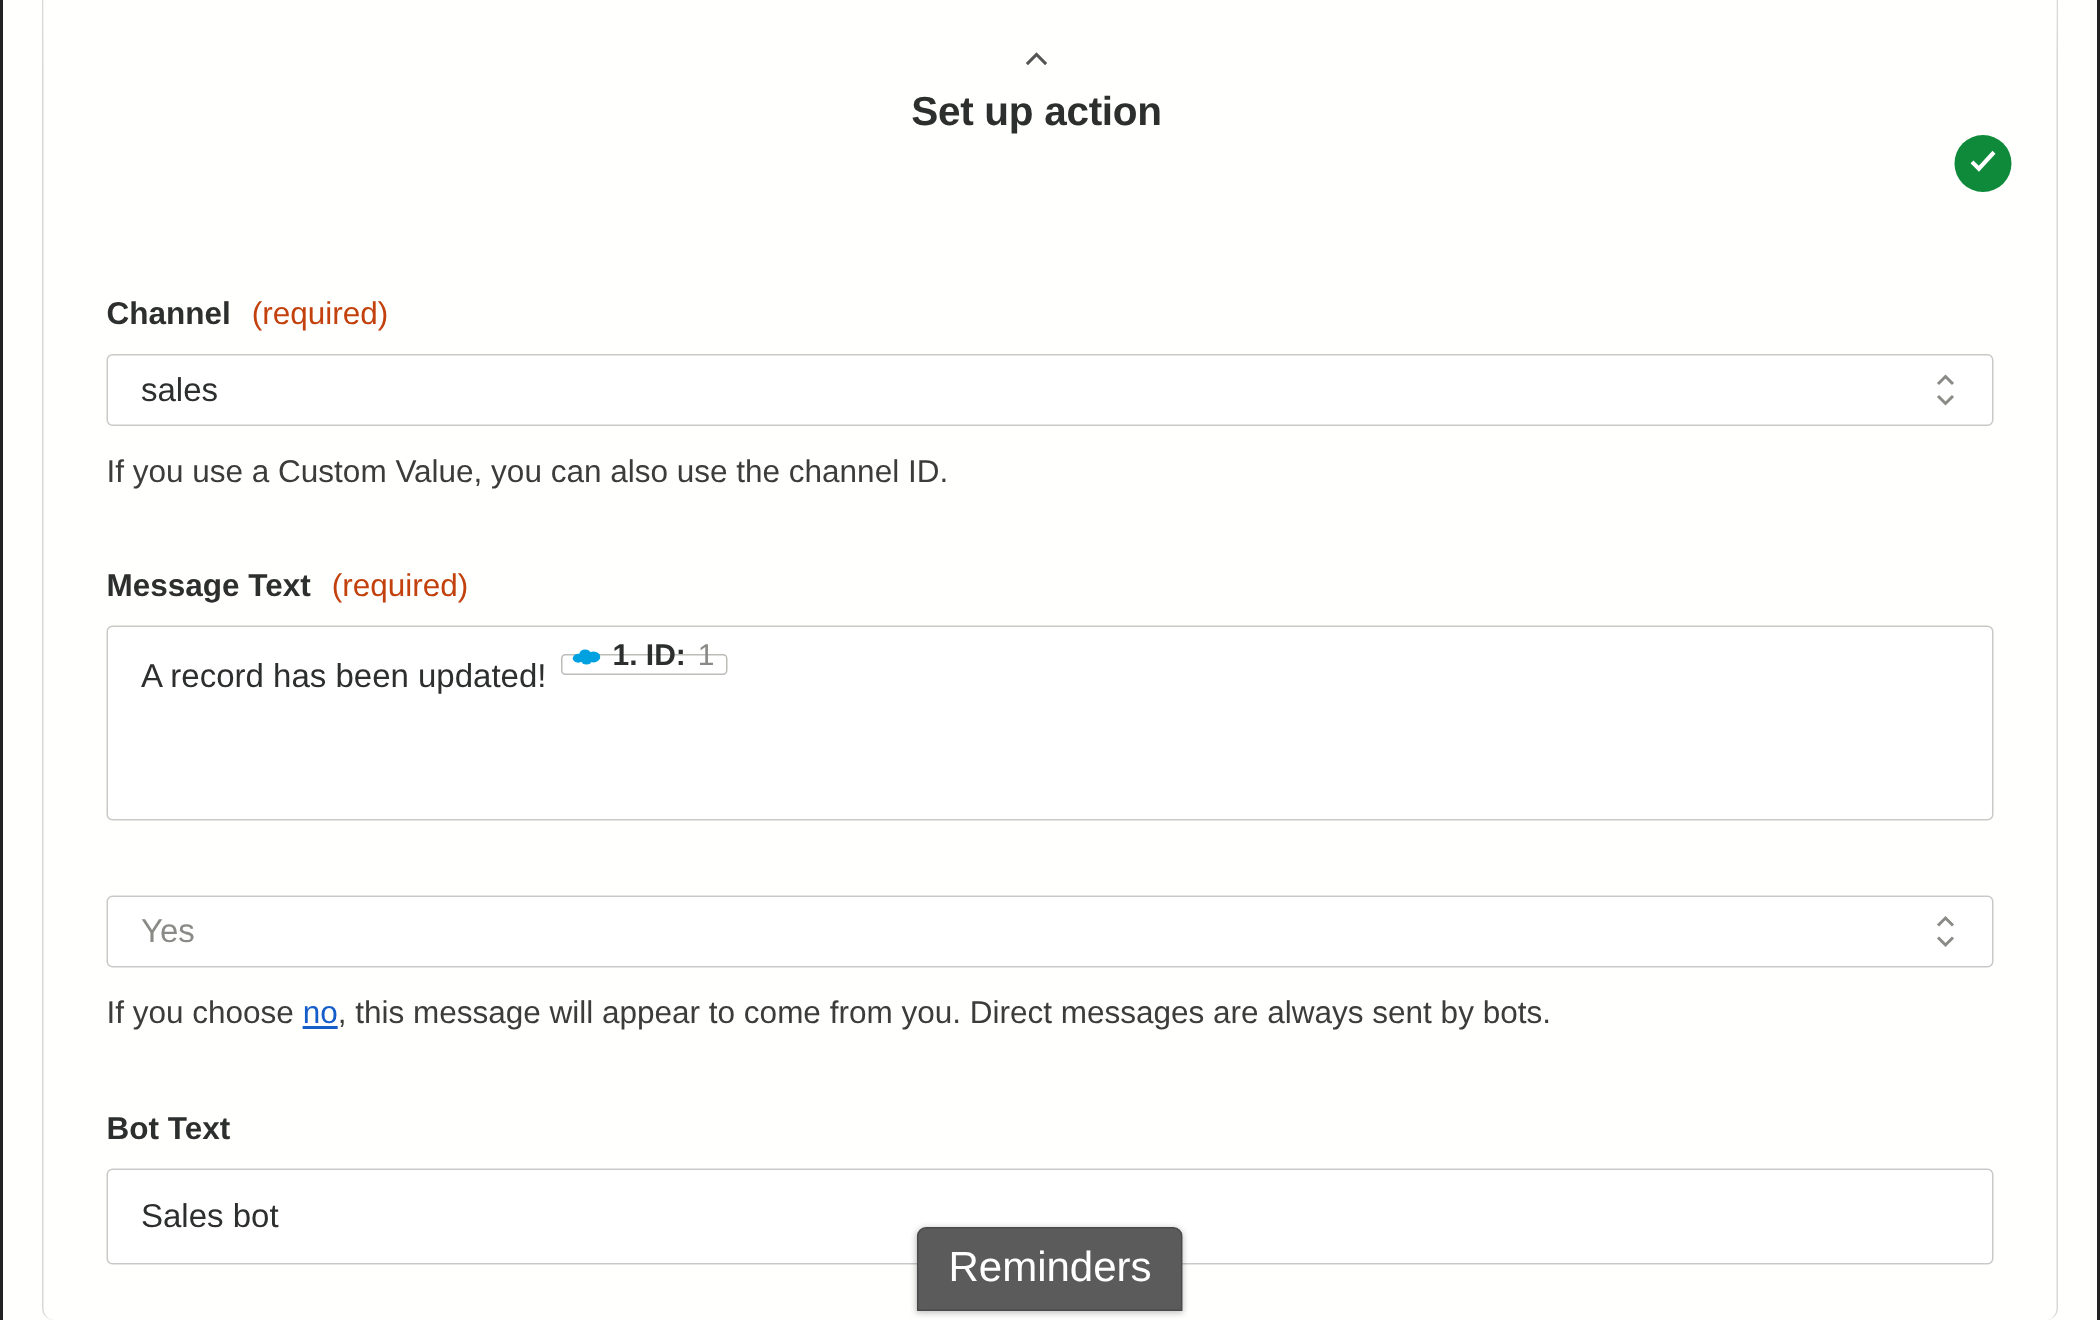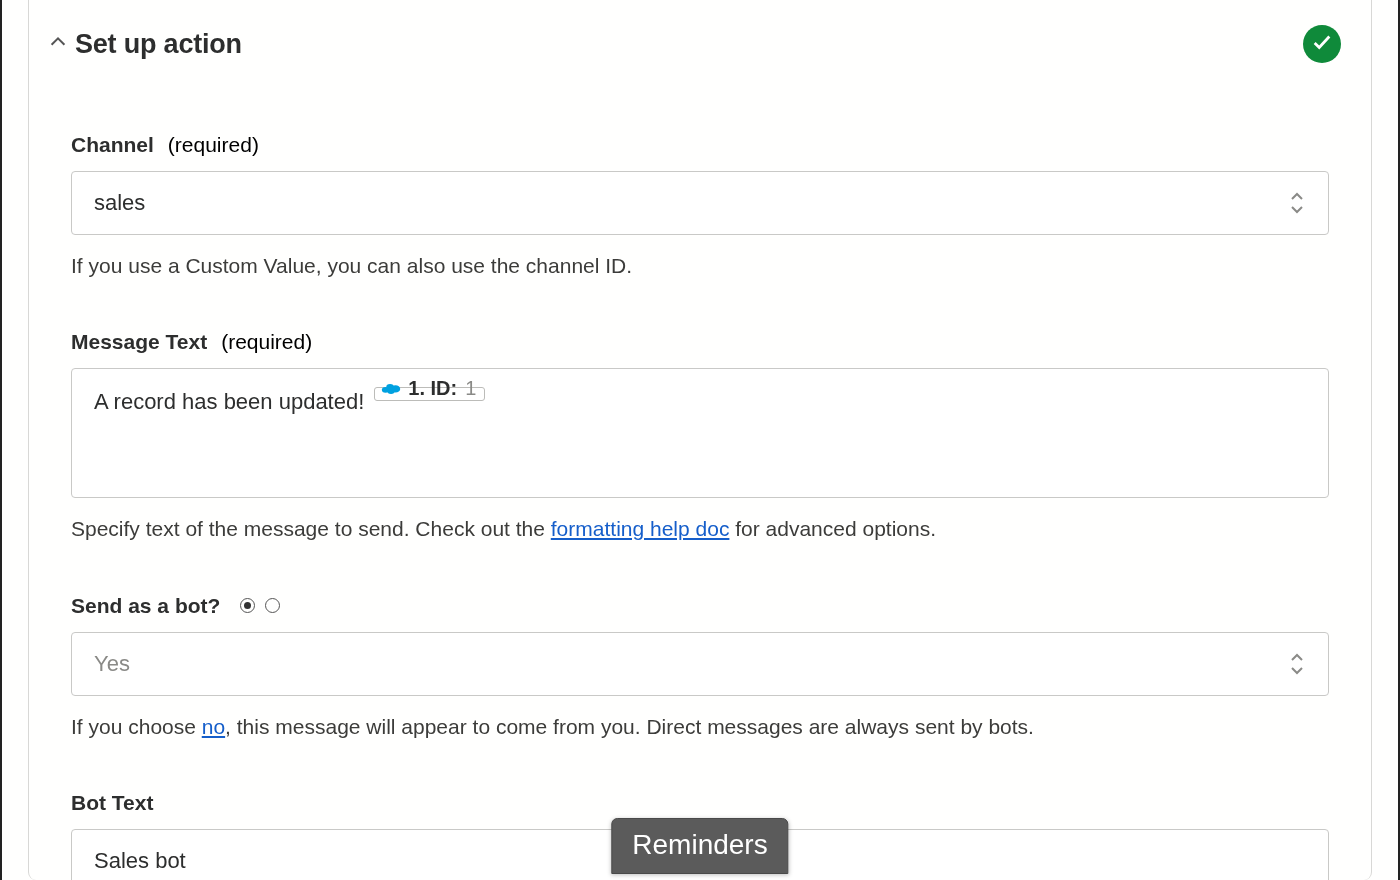--- a/index.html
+++ b/index.html
@@ -34,20 +34,21 @@
     border-top: none;
     border-bottom: none;
     border-radius: 0 0 8px 8px;
   }
 
   
   .section-header {
     display: flex;
     align-items: center;
     padding: 25px 30px 0 12px;
+    flex-direction: column;
   }
   .chev {
     width: 34px;
     height: 34px;
     display: flex;
     align-items: center;
     justify-content: center;
     color: #555;
     cursor: pointer;
   }
@@ -85,27 +86,27 @@
     margin-bottom: 14px;
   }
   .label {
     font-size: 21px;
     font-weight: 600;
     color: #2d2e2e;
   }
   .req {
     font-size: 21px;
     font-weight: 400;
-    color: #000000;
+    color: #c2410c;
   }
 
   .select-box {
     position: relative;
     width: 100%;
-    height: 64px;
+    height: 48px;
     border: 1px solid #c9c9c7;
     border-radius: 4px;
     background: #fff;
     display: flex;
     align-items: center;
     padding: 0 22px;
     font-size: 22px;
     color: #2d2e2e;
     cursor: pointer;
   }
@@ -294,33 +295,23 @@
                   <ellipse cx="11" cy="7" rx="4.2" ry="3.4"></ellipse>
                   <ellipse cx="17" cy="9" rx="5" ry="4"></ellipse>
                   <ellipse cx="12" cy="11.5" rx="4" ry="3"></ellipse>
                 </g>
               </svg>
             </span>
             <span class="pill-label">1. ID:</span>
             <span class="pill-value">1</span>
           </span>
         </div>
-        <div class="hint">
-          <span>Specify text of the message to send. Check out the </span><a class="link">formatting help doc</a><span> for advanced options.</span>
-        </div>
       </div>
 
       <div class="field">
-        <div class="label-row">
-          <span class="label">Send as a bot?</span>
-          <span class="radio-pair">
-            <span class="radio selected"></span>
-            <span class="radio"></span>
-          </span>
-        </div>
         <div class="select-box muted">
           <span>Yes</span>
           <span class="select-arrows">
             <svg viewBox="0 0 14 10">
                 <polyline points="2 7 7 2 12 7"></polyline>
               </svg>
             <svg viewBox="0 0 14 10">
                 <polyline points="2 3 7 8 12 3"></polyline>
               </svg>
           </span>

